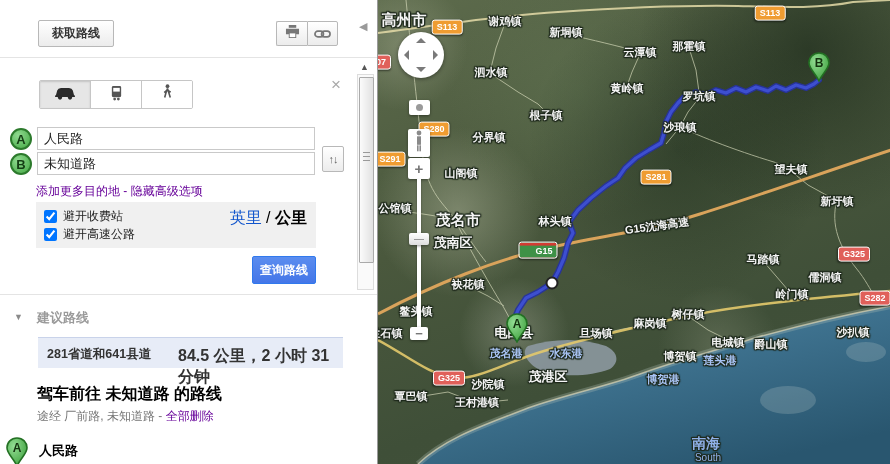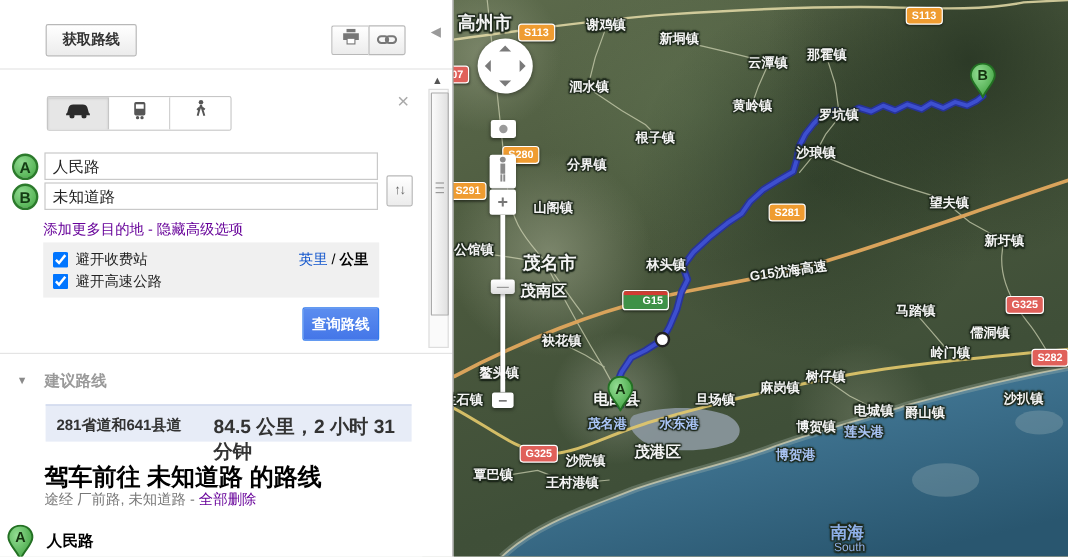--- a/index.html
+++ b/index.html
@@ -37,36 +37,36 @@
          font-family:"Liberation Sans",sans-serif;font-size:13px;color:#222;padding:2px 6px;}
   .swap{left:322px;top:146px;width:22px;height:26px;font-size:11px;color:#666;font-weight:bold;letter-spacing:-1px;}
 
   .addline{position:absolute;left:36px;top:183px;font-size:12px;}
   .plink{color:#660099;text-decoration:none;cursor:pointer;}
   .blink{color:#1155cc;text-decoration:none;cursor:pointer;}
 
   .optbox{position:absolute;left:36px;top:202px;width:280px;height:46px;background:#f0f0f0;box-sizing:border-box;padding:5px 8px;}
   .optrow{font-size:12px;color:#222;height:18px;display:flex;align-items:center;}
   .optrow input{margin:0 6px 0 0;width:13px;height:13px;}
-  .units{position:absolute;right:9px;top:6px;font-size:12px;}
+  .units{position:absolute;right:9px;top:6px;font-size:16px;}
   .units b{color:#000;}
 
   .submit{left:252px;top:256px;width:64px;height:28px;border:1px solid #3079ed;border-radius:2px;
           background:linear-gradient(#5b8def,#4476e8);color:#fff;font-weight:bold;font-size:12px;}
 
   .hr{position:absolute;left:0;top:294px;width:377px;height:1px;background:#e4e4e4;}
 
   .sug-tri{position:absolute;left:14px;top:312px;color:#8a8a8a;font-size:9px;}
   .sug-head{position:absolute;left:37px;top:309px;color:#9a9a9a;font-weight:bold;font-size:13px;}
   .route-row{position:absolute;left:38px;top:337px;width:305px;height:31px;background:#e7ecf7;
              border-top:1px solid #c9d3ea;box-sizing:border-box;cursor:pointer;}
   .route-name{position:absolute;left:9px;top:8px;font-size:12.5px;font-weight:bold;color:#333;}
   .route-sum{position:absolute;left:140px;top:8px;font-size:16px;font-weight:bold;color:#333;}
 
-  .dir-head{position:absolute;left:37px;top:384px;font-size:20px;font-weight:bold;color:#000;}
+  .dir-head{position:absolute;left:37px;top:384px;font-size:16px;font-weight:bold;color:#000;}
   .via{position:absolute;left:37px;top:408px;font-size:12px;color:#777;}
   .step-pin{position:absolute;left:5px;top:437px;}
   .step-label{position:absolute;left:39px;top:442px;font-size:13px;font-weight:bold;color:#000;}
 
   
   .scroll-up{position:absolute;left:360px;top:62px;color:#555;font-size:9px;cursor:pointer;}
   .scroll-track{position:absolute;left:357px;top:74px;width:17px;height:216px;background:#fafafa;border:1px solid #ddd;box-sizing:border-box;}
   .scroll-thumb{position:absolute;left:1px;top:2px;width:13px;height:184px;background:linear-gradient(90deg,#fbfbfb,#e1e1e1);
                 border:1px solid #aaa;border-radius:1px;cursor:pointer;}
   .grip{position:absolute;left:3px;width:7px;height:1px;background:#999;}

